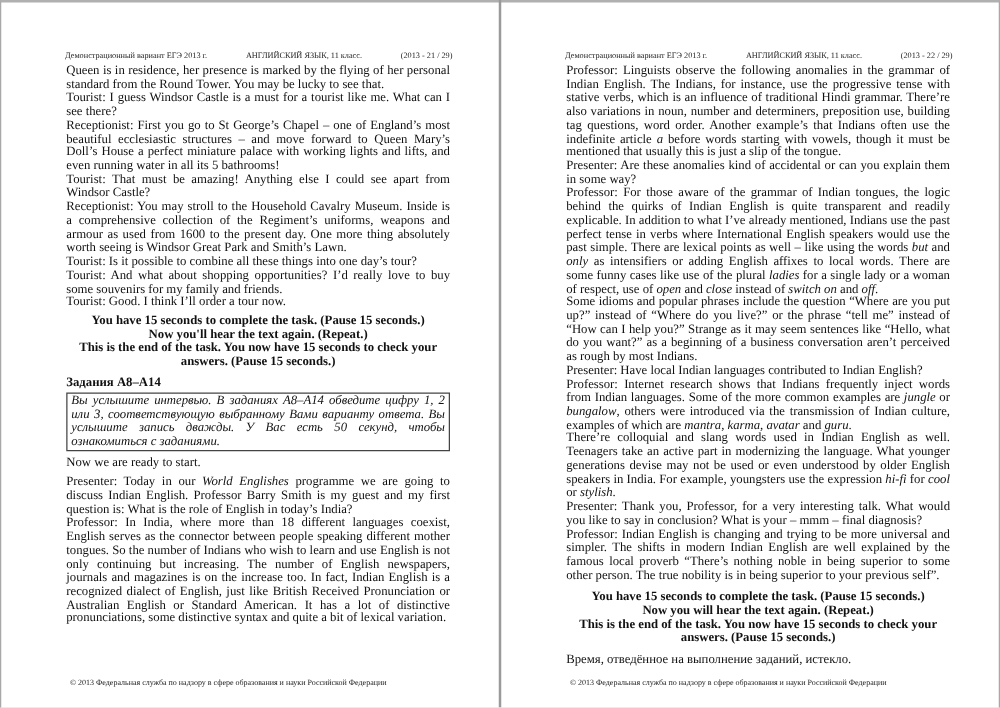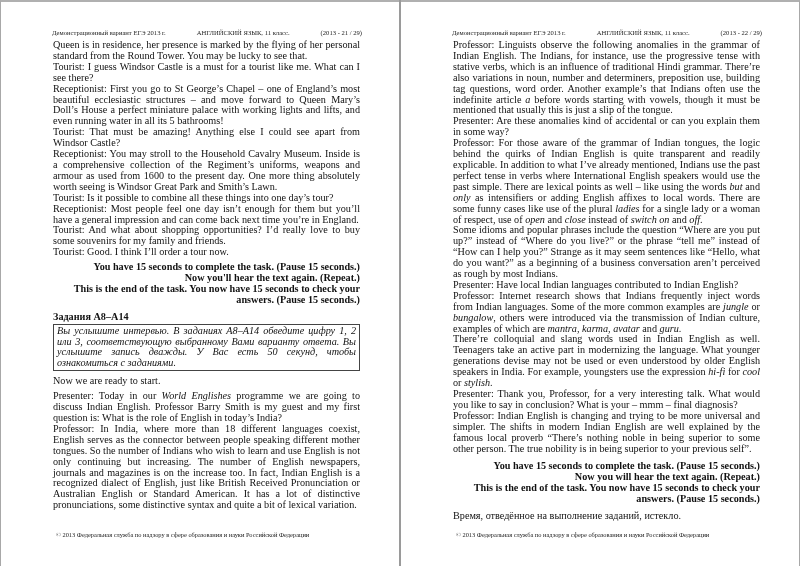--- a/index.html
+++ b/index.html
@@ -15,38 +15,38 @@
     border: 1px solid #a8a8a8;
     border-top: 2px solid #b0b0b0;
     border-bottom: 2px solid #b0b0b0;
     box-sizing: content-box;
   }
   .divider {
     position: absolute; left: 399px; top: 0; width: 2px; height: 566px;
     background: #9a9a9a;
   }
   .page {
-    position: absolute; top: 0; height: 446px; width: 398px; padding-left: 48px;
+    position: absolute; top: 12px; height: 446px; width: 398px; padding-left: 48px;
   }
   .page.left { left: 1px; }
   .page.right { left: 401px; }
   .content {
     position: absolute; left: 52px; width: 307px; top: 40px;
     font-size: 10.2px; line-height: 10.9px; text-align: justify;
   }
   .header {
     position: absolute; left: 51px; top: 29px; width: 310px;
     font-size: 6.6px; color: #222; white-space: nowrap;
     display: flex; justify-content: space-between;
   }
   .header span { display: inline-block; }
   .p { margin: 0; }
   .sp { font-weight: normal; }
   .it { font-style: italic; }
-  .bold-block { font-weight: bold; text-align: right; margin-top: 4px; }
+  .bold-block { font-weight: bold; text-align: center; margin-top: 4px; }
   .bold-block .p { margin: 0; }
   .section-title { font-weight: bold; margin-top: 6px; margin-bottom: 1px; }
   .task-box {
     border: 1.5px solid #444; padding: 1px 3px;
     font-style: italic; text-align: justify;
     margin-bottom: 5px;
   }
   .footer {
     position: absolute; left: 55px; top: 531px; width: 300px;
     font-size: 6.4px; color: #222; white-space: nowrap;
@@ -64,21 +64,20 @@
     <span>(2013 - 21 / 29)</span>
   </div>
   <div class="content">
     <div>
       <p class="p"><span class="sp"></span><span>Queen is in residence, her presence is marked by the flying of her personal standard from the Round Tower. You may be lucky to see that.</span></p>
       <p class="p"><span class="sp">Tourist:</span><span> I guess Windsor Castle is a must for a tourist like me. What can I see there?</span></p>
       <p class="p"><span class="sp">Receptionist:</span><span> First you go to St George’s Chapel – one of England’s most beautiful ecclesiastic structures – and move forward to Queen Mary’s Doll’s House a perfect miniature palace with working lights and lifts, and even running water in all its 5 bathrooms!</span></p>
       <p class="p"><span class="sp">Tourist:</span><span> That must be amazing! Anything else I could see apart from Windsor Castle?</span></p>
       <p class="p"><span class="sp">Receptionist:</span><span> You may stroll to the Household Cavalry Museum. Inside is a comprehensive collection of the Regiment’s uniforms, weapons and armour as used from 1600 to the present day. One more thing absolutely worth seeing is Windsor Great Park and Smith’s Lawn.</span></p>
       <p class="p"><span class="sp">Tourist:</span><span> Is it possible to combine all these things into one day’s tour?</span></p>
-      <p class="p"><span class="sp">Receptionist:</span><span> Most people feel one day isn’t enough for them but you’ll have a general impression and can come back next time you’re in England.</span></p>
       <p class="p"><span class="sp">Tourist:</span><span> And what about shopping opportunities? I’d really love to buy some souvenirs for my family and friends.</span></p>
       <p class="p"><span class="sp">Tourist:</span><span> Good. I think I’ll order a tour now.</span></p>
     </div>
     <div class="bold-block">
       <p class="p">You have 15 seconds to complete the task. (Pause 15 seconds.)</p>
       <p class="p">Now you'll hear the text again. (Repeat.)</p>
       <p class="p">This is the end of the task. You now have 15 seconds to check your answers. (Pause 15 seconds.)</p>
     </div>
     <div class="section-title">Задания А8–А14</div>
     <div class="task-box">Вы услышите интервью. В заданиях А8–А14 обведите цифру 1, 2 или 3, соответствующую выбранному Вами варианту ответа. Вы услышите запись дважды. У Вас есть 50 секунд, чтобы ознакомиться с заданиями.</div>

